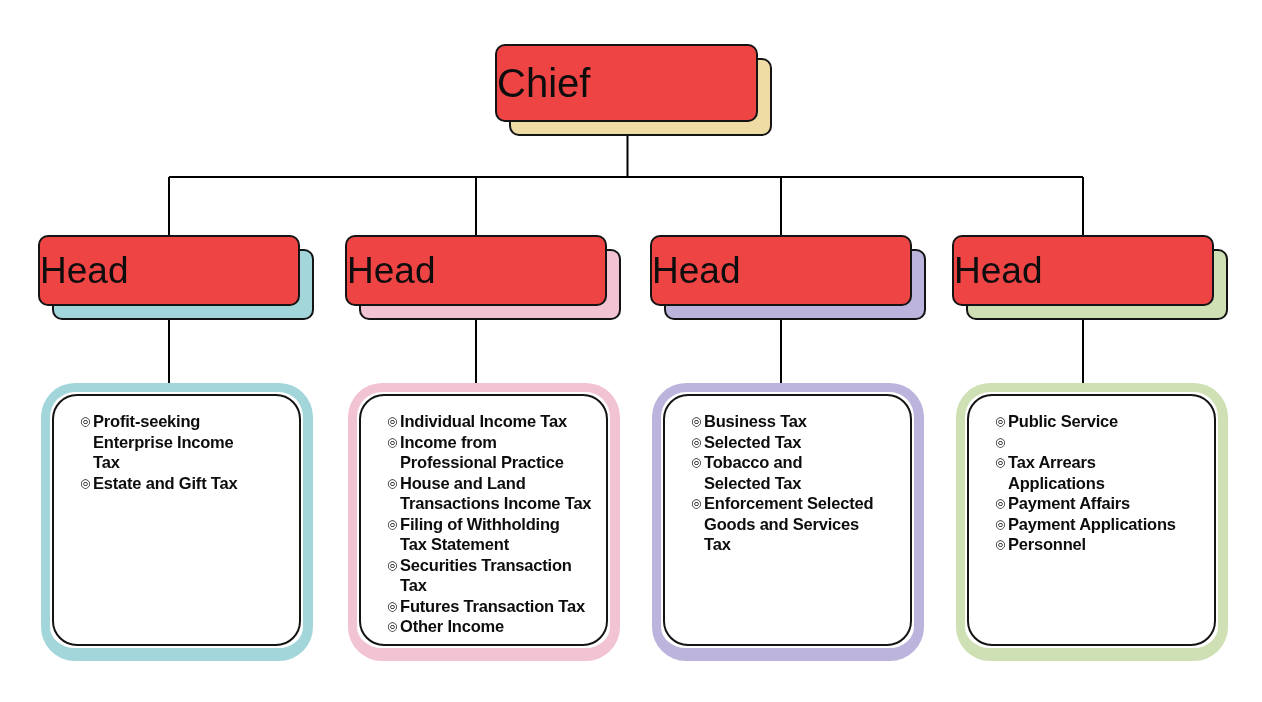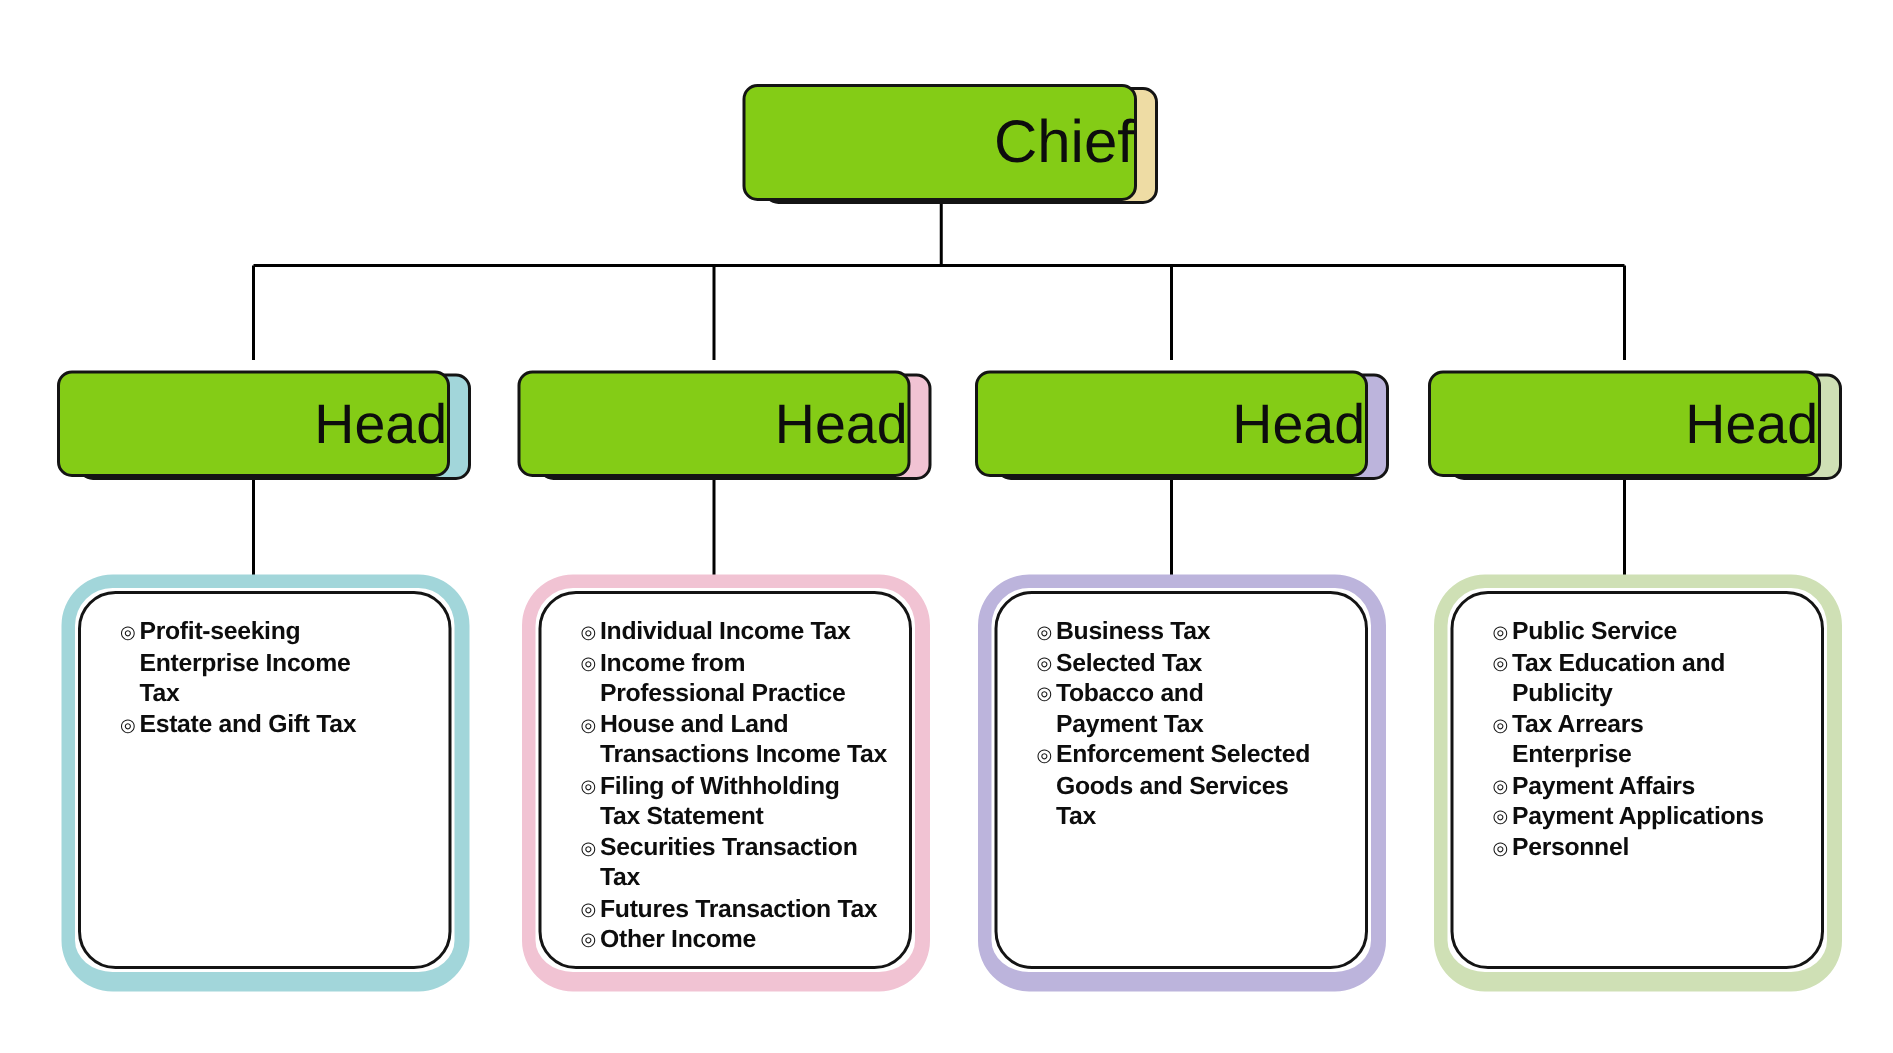--- a/index.html
+++ b/index.html
@@ -15,25 +15,25 @@
 
   
   .node{position:absolute;z-index:1;}
   .node-shadow{
     position:absolute;left:14px;top:14px;width:100%;height:100%;
     background:var(--accent,#ddd);
     border:2px solid #141414;border-radius:10px;
     box-sizing:border-box;
   }
   .node-face{
-    position:absolute;left:0;top:12px;width:100%;height:100%;
-    background:#84cc16;
+    position:absolute;left:0;top:0;width:100%;height:100%;
+    background:#ef4444;
     border:2.5px solid #141414;border-radius:10px;
     box-sizing:border-box;
-    display:flex;align-items:center;justify-content:flex-end;
+    display:flex;align-items:center;justify-content:flex-start;
   }
   .chief-label{font-size:40px;line-height:1;}
   .head-label{font-size:37px;line-height:1;}
 
   #chief-node{left:495px;top:44px;width:263px;height:78px;}
   #head-node-1{left:38px;top:235px;width:262px;height:71px;}
   #head-node-2{left:345px;top:235px;width:262px;height:71px;}
   #head-node-3{left:650px;top:235px;width:262px;height:71px;}
   #head-node-4{left:952px;top:235px;width:262px;height:71px;}
 
@@ -187,48 +187,46 @@
             <span class="bullet">◎</span>
             <span class="item-text">Business Tax</span>
           </li>
           <li>
             <span class="bullet">◎</span>
             <span class="item-text">Selected Tax</span>
           </li>
           <li>
             <span class="bullet">◎</span>
             <span class="item-text">Tobacco and
-Payment Tax</span>
+Selected Tax</span>
           </li>
           <li>
             <span class="bullet">◎</span>
             <span class="item-text">Enforcement Selected
 Goods and Services
 Tax</span>
           </li>
         </ul>
     </div>
   </div>
 
   <div class="dept-card" id="dept-card-4" style="--accent: #cfe0b5;">
     <div class="dept-inner">
       <ul class="dept-list">
           <li>
             <span class="bullet">◎</span>
             <span class="item-text">Public Service</span>
           </li>
           <li>
             <span class="bullet">◎</span>
-            <span class="item-text">Tax Education and
-Publicity</span>
           </li>
           <li>
             <span class="bullet">◎</span>
             <span class="item-text">Tax Arrears
-Enterprise</span>
+Applications</span>
           </li>
           <li>
             <span class="bullet">◎</span>
             <span class="item-text">Payment Affairs</span>
           </li>
           <li>
             <span class="bullet">◎</span>
             <span class="item-text">Payment Applications</span>
           </li>
           <li>

